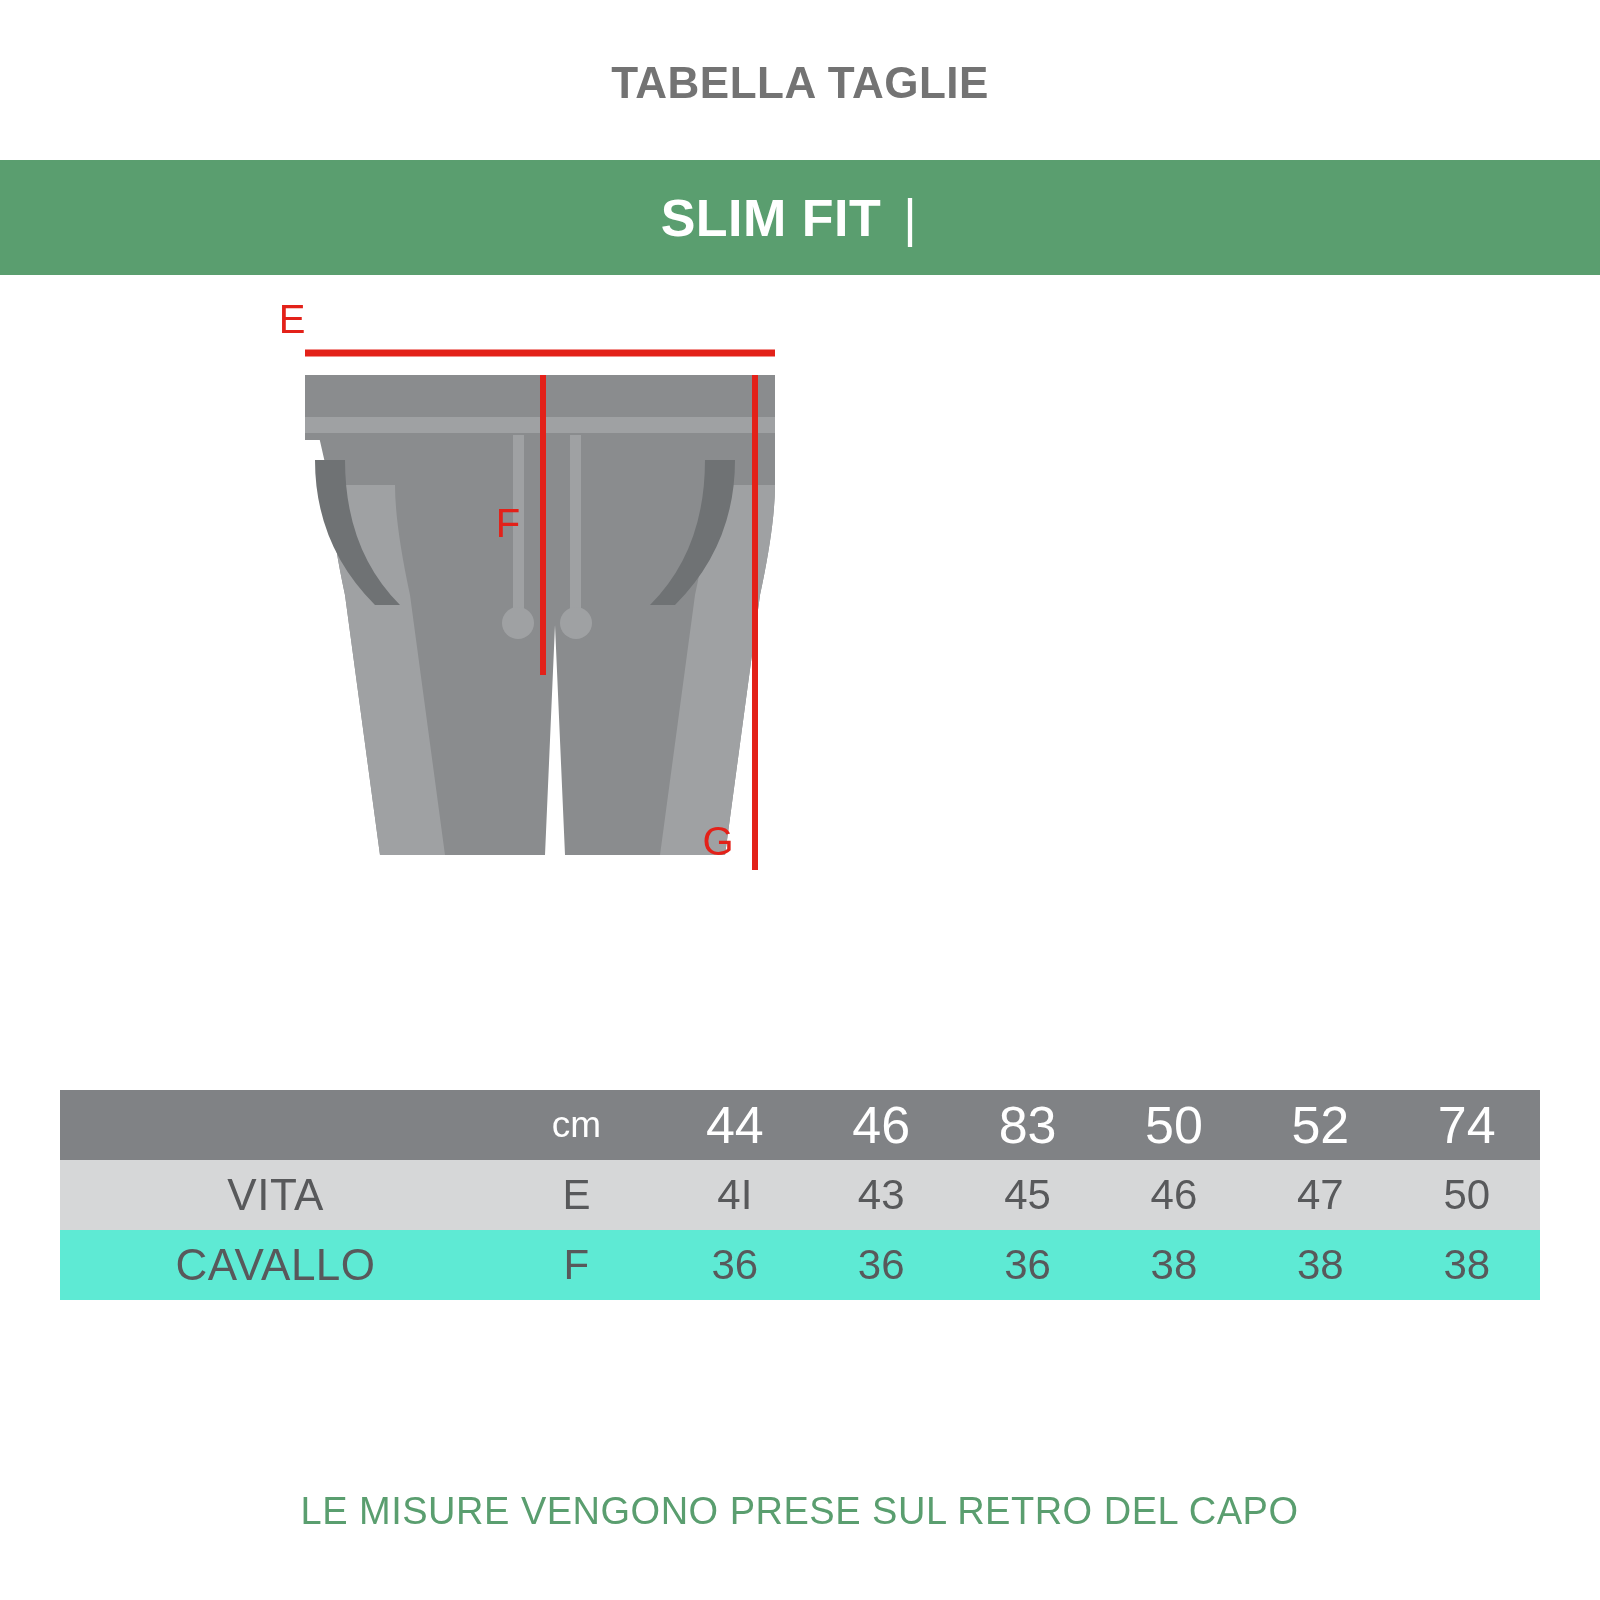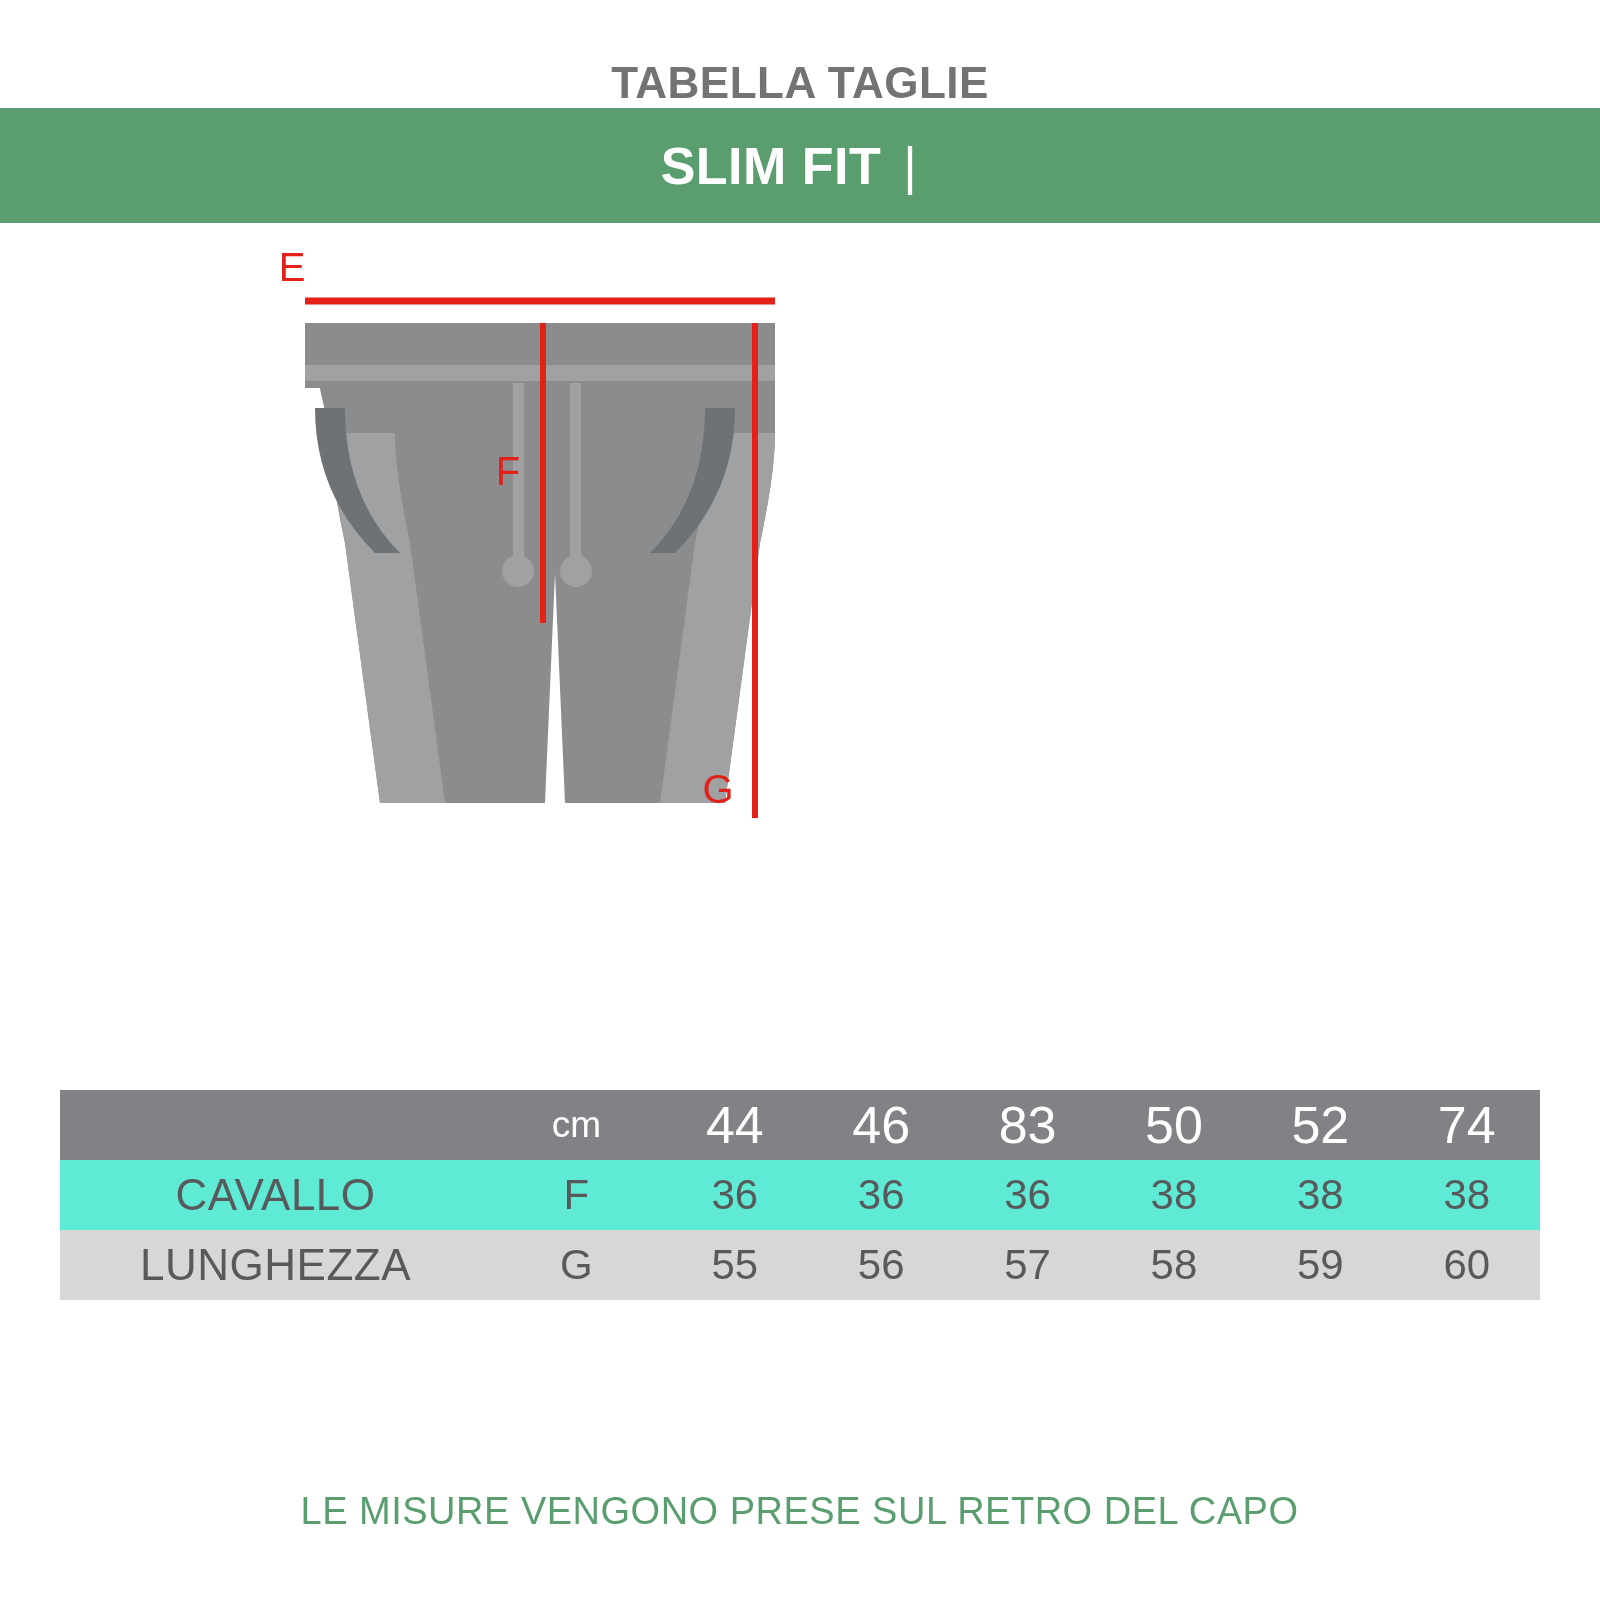--- a/index.html
+++ b/index.html
@@ -21,20 +21,21 @@
     text-align: center;
     font-size: 44px;
     font-weight: bold;
     letter-spacing: 0.5px;
     color: #737373;
     padding-top: 58px;
   }
 
   
   .banner {
+    margin-top: 52px;
     width: 100%;
     height: 115px;
     background: #5a9e6f;
     display: flex;
     align-items: center;
     justify-content: center;
     color: #ffffff;
   }
   .banner-inner {
     display: flex;
@@ -218,37 +219,37 @@
         <th class="unit">cm</th>
         <th>44</th>
         <th>46</th>
         <th>83</th>
         <th>50</th>
         <th>52</th>
         <th>74</th>
       </tr>
     </thead>
     <tbody>
+      <tr>
+        <td class="row-label">VITA</td>
+        <td class="row-code">E</td>
+        <td class="val">4I</td>
+        <td class="val">43</td>
+        <td class="val">45</td>
+        <td class="val">46</td>
+        <td class="val">47</td>
+        <td class="val">50</td>
+      </tr>
       <tr class="alt">
         <td class="row-label">CAVALLO</td>
         <td class="row-code">F</td>
         <td class="val">36</td>
         <td class="val">36</td>
         <td class="val">36</td>
         <td class="val">38</td>
         <td class="val">38</td>
         <td class="val">38</td>
       </tr>
-      <tr>
-        <td class="row-label">LUNGHEZZA</td>
-        <td class="row-code">G</td>
-        <td class="val">55</td>
-        <td class="val">56</td>
-        <td class="val">57</td>
-        <td class="val">58</td>
-        <td class="val">59</td>
-        <td class="val">60</td>
-      </tr>
     </tbody>
   </table>
 </div>
 
 <div class="footer-note">LE MISURE VENGONO PRESE SUL RETRO DEL CAPO</div>
 
 </body></html>

